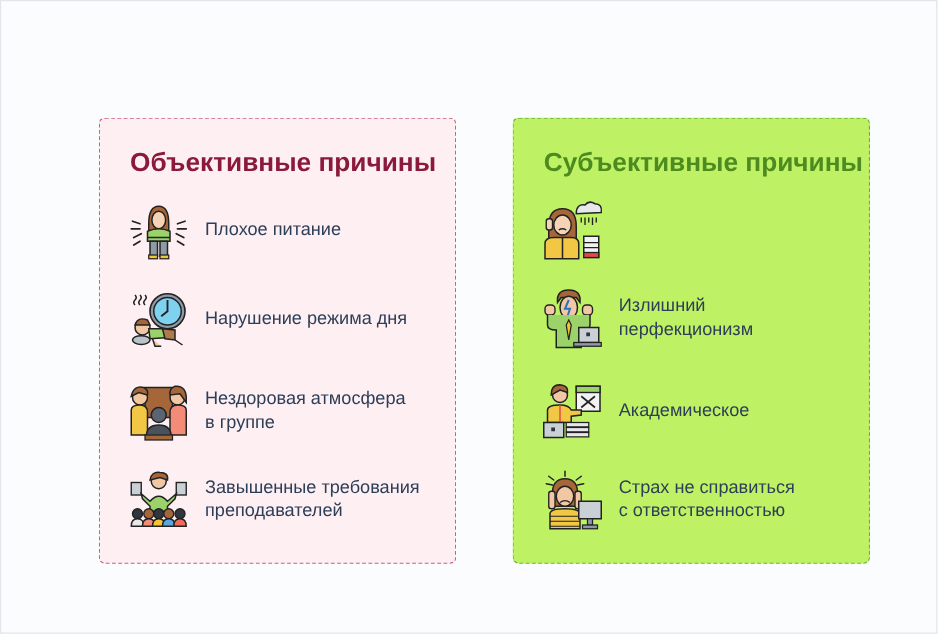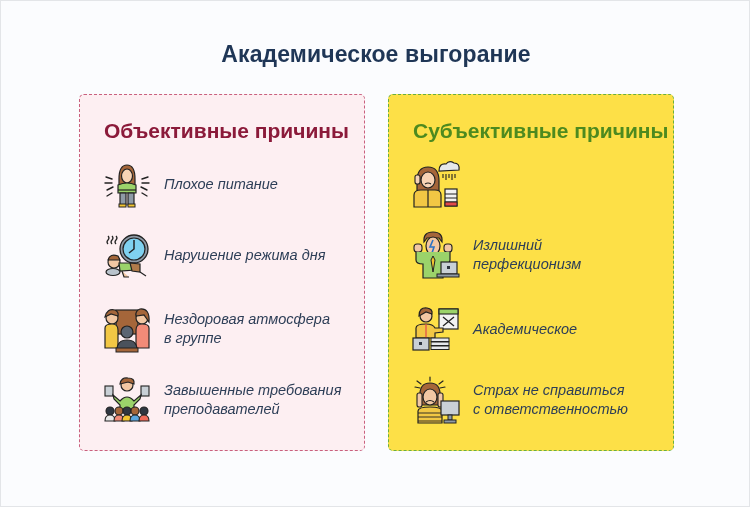--- a/index.html
+++ b/index.html
@@ -11,43 +11,41 @@
   }
   .title {
     position: absolute; left: 0; top: 40px; width: 750px; text-align: center;
     font-size: 23px; font-weight: bold; color: #1f3656; letter-spacing: 0.1px;
   }
   .card {
     position: absolute; top: 93px; width: 286px; height: 357px;
     border-radius: 5px; border: 1.5px dashed;
   }
   .card.obj { left: 78px; background: #fdeff2; border-color: #c9607e; }
-  .card.subj { left: 387px; background: #fde047; border-color: #6ab03e; }
+  .card.subj { left: 409px; background: #bef264; border-color: #6ab03e; }
   .card-title {
     position: absolute; left: 24px; top: 24px; font-size: 21px; font-weight: bold;
   }
   .obj .card-title { color: #8b1a3a; }
   .subj .card-title { color: #4d8a1f; }
   .item {
     position: absolute; left: 22px; width: 260px; height: 54px;
     display: flex; align-items: center;
   }
   .icon { width: 50px; height: 50px; flex: 0 0 50px; }
   .icon svg { width: 50px; height: 50px; display: block; }
   .label {
     margin-left: 12px; font-size: 14.5px; line-height: 19px; color: #2d3e57;
     white-space: pre-line;
-    font-style: italic;
   }
 </style>
 </head>
 <body>
 
 <div class="frame">
-  <div class="title">Академическое выгорание</div>
 
   <div class="card obj">
     <div class="card-title">Объективные причины</div>
 
     <div class="item" style="top:62px">
       <span class="icon">
         <svg viewBox="0 0 50 50">
           <g stroke="#222" stroke-width="1.4" fill="none" stroke-linecap="round">
             <path d="M4 18 l6 2 M3 24 l7 0 M5 31 l6 -3 M5 37 l5 -3"></path>
             <path d="M46 18 l-6 2 M47 24 l-7 0 M45 31 l-6 -3 M45 37 l-5 -3"></path>

